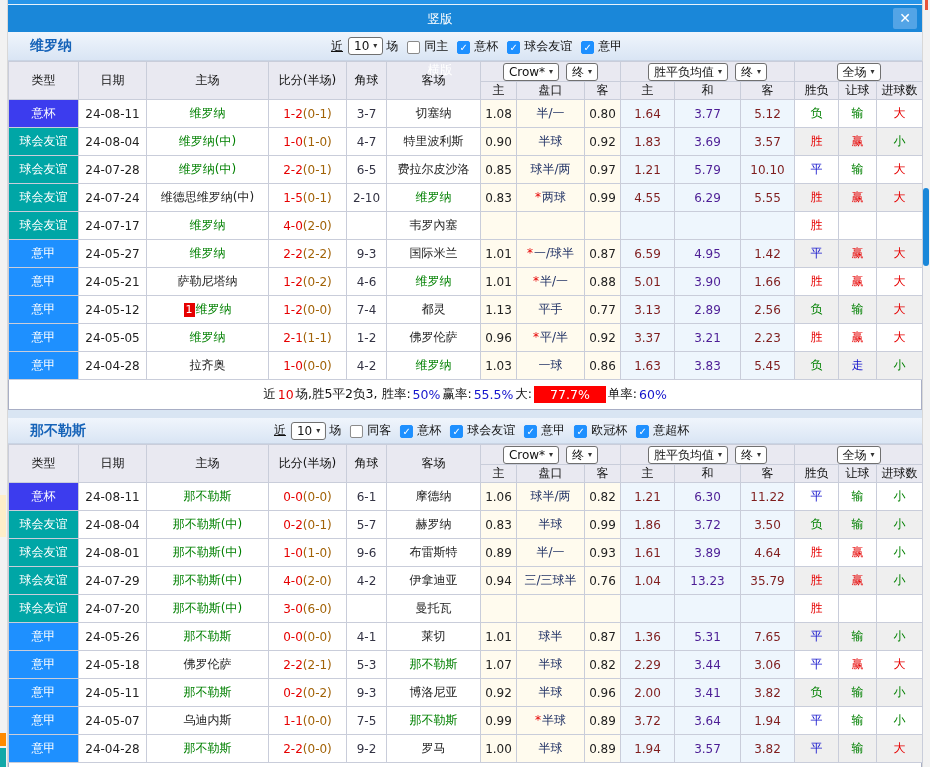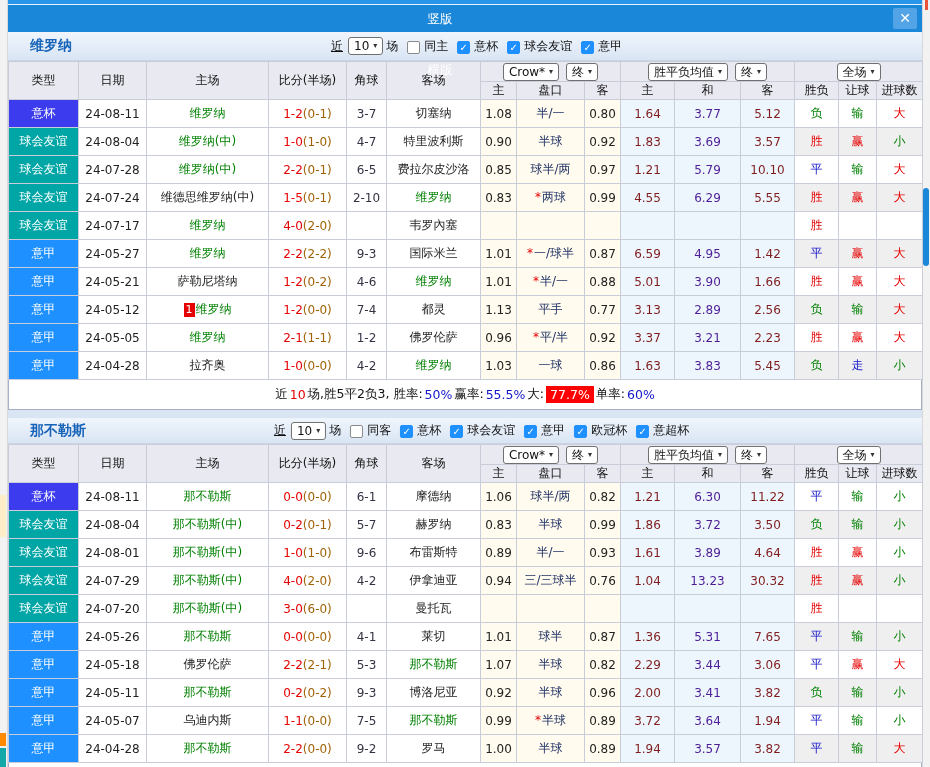--- a/index.html
+++ b/index.html
@@ -59,21 +59,21 @@
   .cell-blue { background:#eef6fd; }
   .c-m1, .c-m3 { color:#7f1d1d; }
   .c-m2 { color:#4c1d95; }
   .alt { background:#efefef; }
   .redcard { display:inline-block; background:#e60000; color:#fff; font-size:11px; line-height:14px; padding:0 2px; margin-right:1px; }
 
   .summary { height:30px; background:#fff; border:1px solid #a8aec5; border-top:none; display:flex; align-items:center; justify-content:center; font-size:12.5px; color:#111; }
   .summary span { margin:0 1px; }
   .sg-red { color:#e60000; }
   .sg-blue { color:#1414cc;text-align:center; }
-  .sg-redbg { background:#ff0000; color:#fff; padding:1px 4px; }
+  .sg-redbg { background:#ff0000; color:#fff; padding:1px 16px; }
   .gap { height:8px; background:#d9e5f3; }
 </style>
 </head>
 <body>
 
 <div class="topstrip"></div>
 <div class="gutter-l"></div>
 <div class="frag1"></div>
 <div class="frag2"></div>
 <div class="frag3"></div>
@@ -524,21 +524,21 @@
             <td>24-07-29</td>
             <td class="green"><span>那不勒斯(中)</span></td>
             <td><span class="sc">4-0</span><span class="half">(2-0)</span></td>
             <td class="c-corner">4-2</td>
             <td class="">伊拿迪亚</td>
             <td class="cell-ivory gb">0.94</td>
             <td class="cell-ivory c-hc"><span>三/三球半</span></td>
             <td class="cell-ivory">0.76</td>
             <td class="cell-blue c-m1 gb">1.04</td>
             <td class="cell-blue c-m2">13.23</td>
-            <td class="cell-blue c-m3">30.32</td>
+            <td class="cell-blue c-m3">35.79</td>
             <td class="gb alt" style="color: rgb(230, 0, 0);">胜</td>
             <td class=" alt" style="color: rgb(230, 0, 0);">赢</td>
             <td class=" alt" style="color: rgb(0, 128, 0);">小</td>
           </tr>
           <tr>
             <td class="c-type" style="background:#00a6a6">球会友谊</td>
             <td>24-07-20</td>
             <td class="green"><span>那不勒斯(中)</span></td>
             <td><span class="sc">3-0</span><span class="half">(6-0)</span></td>
             <td class="c-corner"></td>

